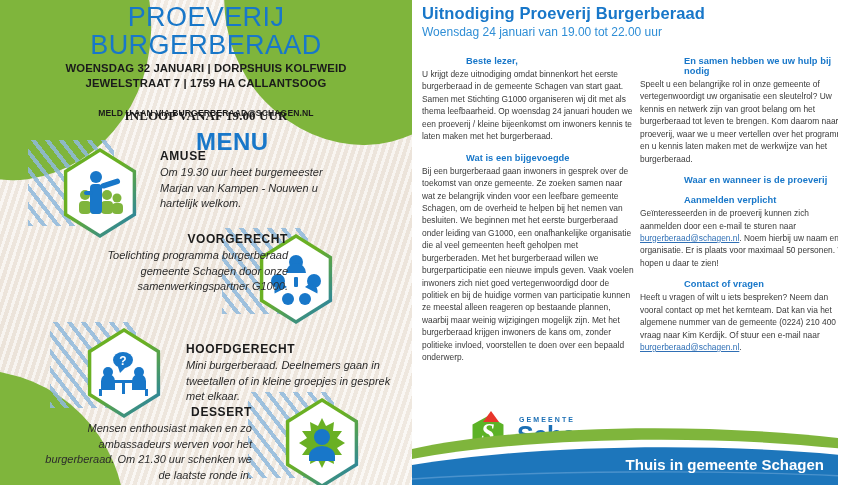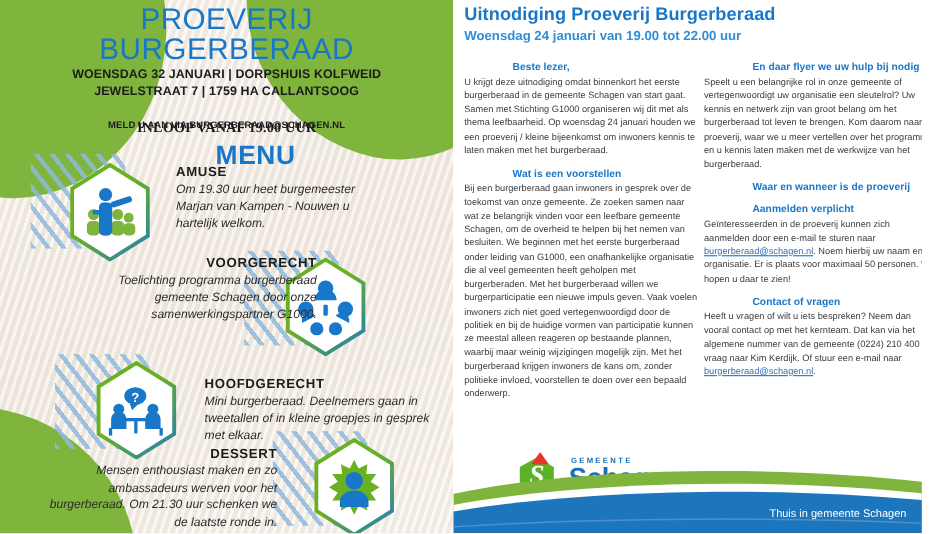--- a/index.html
+++ b/index.html
@@ -61,21 +61,21 @@
   #h2{left:254px;top:234px;width:84px;height:90px;}
   #s2{left:222px;top:228px;width:86px;height:86px;}
   #h3{left:82px;top:328px;width:84px;height:90px;}
   #s3{left:50px;top:322px;width:86px;height:86px;}
   #h4{left:280px;top:398px;width:84px;height:90px;}
   #s4{left:248px;top:392px;width:86px;height:86px;}
 
   
   #letter{position:absolute;left:412px;top:0;width:426px;height:485px;background:#ffffff;overflow:hidden;}
   #l-title{position:absolute;left:10px;top:4px;font-size:16.5px;font-weight:bold;color:#1877c9;letter-spacing:.1px;}
-  #l-sub{position:absolute;left:10px;top:25px;font-size:12px;color:#2f8ed6;font-weight:bold;}
+  #l-sub{position:absolute;left:10px;top:25px;font-size:12px;color:#2f8ed6;}
 
   .col{position:absolute;top:56px;width:212px;}
   #col-left{left:10px;}
   #col-right{left:228px;}
 
   .sec{margin-bottom:8px;}
   .sec h3{margin:0 0 2px 0;font-size:9.3px;font-weight:bold;color:#1877c9;letter-spacing:.05px;padding-left:44px;}
   .sec p{margin:0;font-size:8.4px;line-height:1.48;color:#3a3a3a;}
   .sec p.tight{line-height:1.45;}
   .lnk{color:#2f6fb5;}
@@ -88,21 +88,21 @@
   #logo .mark .cap{position:absolute;left:13px;top:-1px;width:0;height:0;
      border-left:8px solid transparent;border-right:8px solid transparent;border-bottom:11px solid #e8352b;}
   #logo .mark .s{position:absolute;left:0;top:4px;width:36px;height:34px;display:flex;
      align-items:center;justify-content:center;color:#fff;font-size:25px;font-weight:bold;
      font-family:"Liberation Serif",serif;font-style:italic;}
   #logo .words{line-height:1;}
   #logo .words .g{font-size:7px;letter-spacing:2.1px;color:#1b6fb5;font-weight:bold;margin-left:2px;}
   #logo .words .n{font-size:25px;color:#1b6fb5;font-weight:bold;letter-spacing:-.3px;}
 
   #wave{position:absolute;left:0;bottom:0;width:450px;height:58px;overflow:hidden;}
-  #footer-text{position:absolute;right:14px;bottom:12px;color:#ffffff;font-size:10px;}
+  #footer-text{position:absolute;right:14px;bottom:12px;color:#ffffff;font-size:15px;font-weight:bold;}
 </style>
 </head>
 <body>
 
 <div id="page">
 
   <div id="flyer">
     <div class="paper"></div>
     <div class="blob blob-tl"></div>
     <div class="blob blob-tr"></div>
@@ -218,28 +218,28 @@
   <div id="letter">
     <div id="l-title">Uitnodiging Proeverij Burgerberaad</div>
     <div id="l-sub">Woensdag 24 januari van 19.00 tot 22.00 uur</div>
 
     <div class="col" id="col-left">
       <div class="sec">
         <h3>Beste lezer,</h3>
         <p>U krijgt deze uitnodiging omdat binnenkort het eerste burgerberaad in de gemeente Schagen van start gaat. Samen met Stichting G1000 organiseren wij dit met als thema leefbaarheid. Op woensdag 24 januari houden we een proeverij / kleine bijeenkomst om inwoners kennis te laten maken met het burgerberaad.</p>
       </div>
       <div class="sec" style="margin-top:10px">
-        <h3>Wat is een voorstellen</h3>
+        <h3>Wat is een bijgevoegde</h3>
         <p>Bij een burgerberaad gaan inwoners in gesprek over de toekomst van onze gemeente. Ze zoeken samen naar wat ze belangrijk vinden voor een leefbare gemeente Schagen, om de overheid te helpen bij het nemen van besluiten. We beginnen met het eerste burgerberaad onder leiding van G1000, een onafhankelijke organisatie die al veel gemeenten heeft geholpen met burgerberaden. Met het burgerberaad willen we burgerparticipatie een nieuwe impuls geven. Vaak voelen inwoners zich niet goed vertegenwoordigd door de politiek en bij de huidige vormen van participatie kunnen ze meestal alleen reageren op bestaande plannen, waarbij maar weinig wijzigingen mogelijk zijn. Met het burgerberaad krijgen inwoners de kans om, zonder politieke invloed, voorstellen te doen over een bepaald onderwerp.</p>
       </div>
     </div>
 
     <div class="col" id="col-right">
       <div class="sec">
-        <h3>En daar flyer we uw hulp bij nodig</h3>
+        <h3>En samen hebben we uw hulp bij nodig</h3>
         <p>Speelt u een belangrijke rol in onze gemeente of vertegenwoordigt uw organisatie een sleutelrol? Uw kennis en netwerk zijn van groot belang om het burgerberaad tot leven te brengen. Kom daarom naar de proeverij, waar we u meer vertellen over het programma en u kennis laten maken met de werkwijze van het burgerberaad.</p>
       </div>
       <div class="sec" style="margin-top:10px">
         <h3>Waar en wanneer is de proeverij</h3>
       </div>
       <div class="sec" style="margin-top:10px">
         <h3>Aanmelden verplicht</h3>
         <p><span>Geïnteresseerden in de proeverij kunnen zich aanmelden door een e-mail te sturen naar </span><a class="lnk" href="#">burgerberaad@schagen.nl</a><span>. Noem hierbij uw naam en/of organisatie. Er is plaats voor maximaal 50 personen. We hopen u daar te zien!</span></p>
       </div>
       <div class="sec" style="margin-top:10px">

